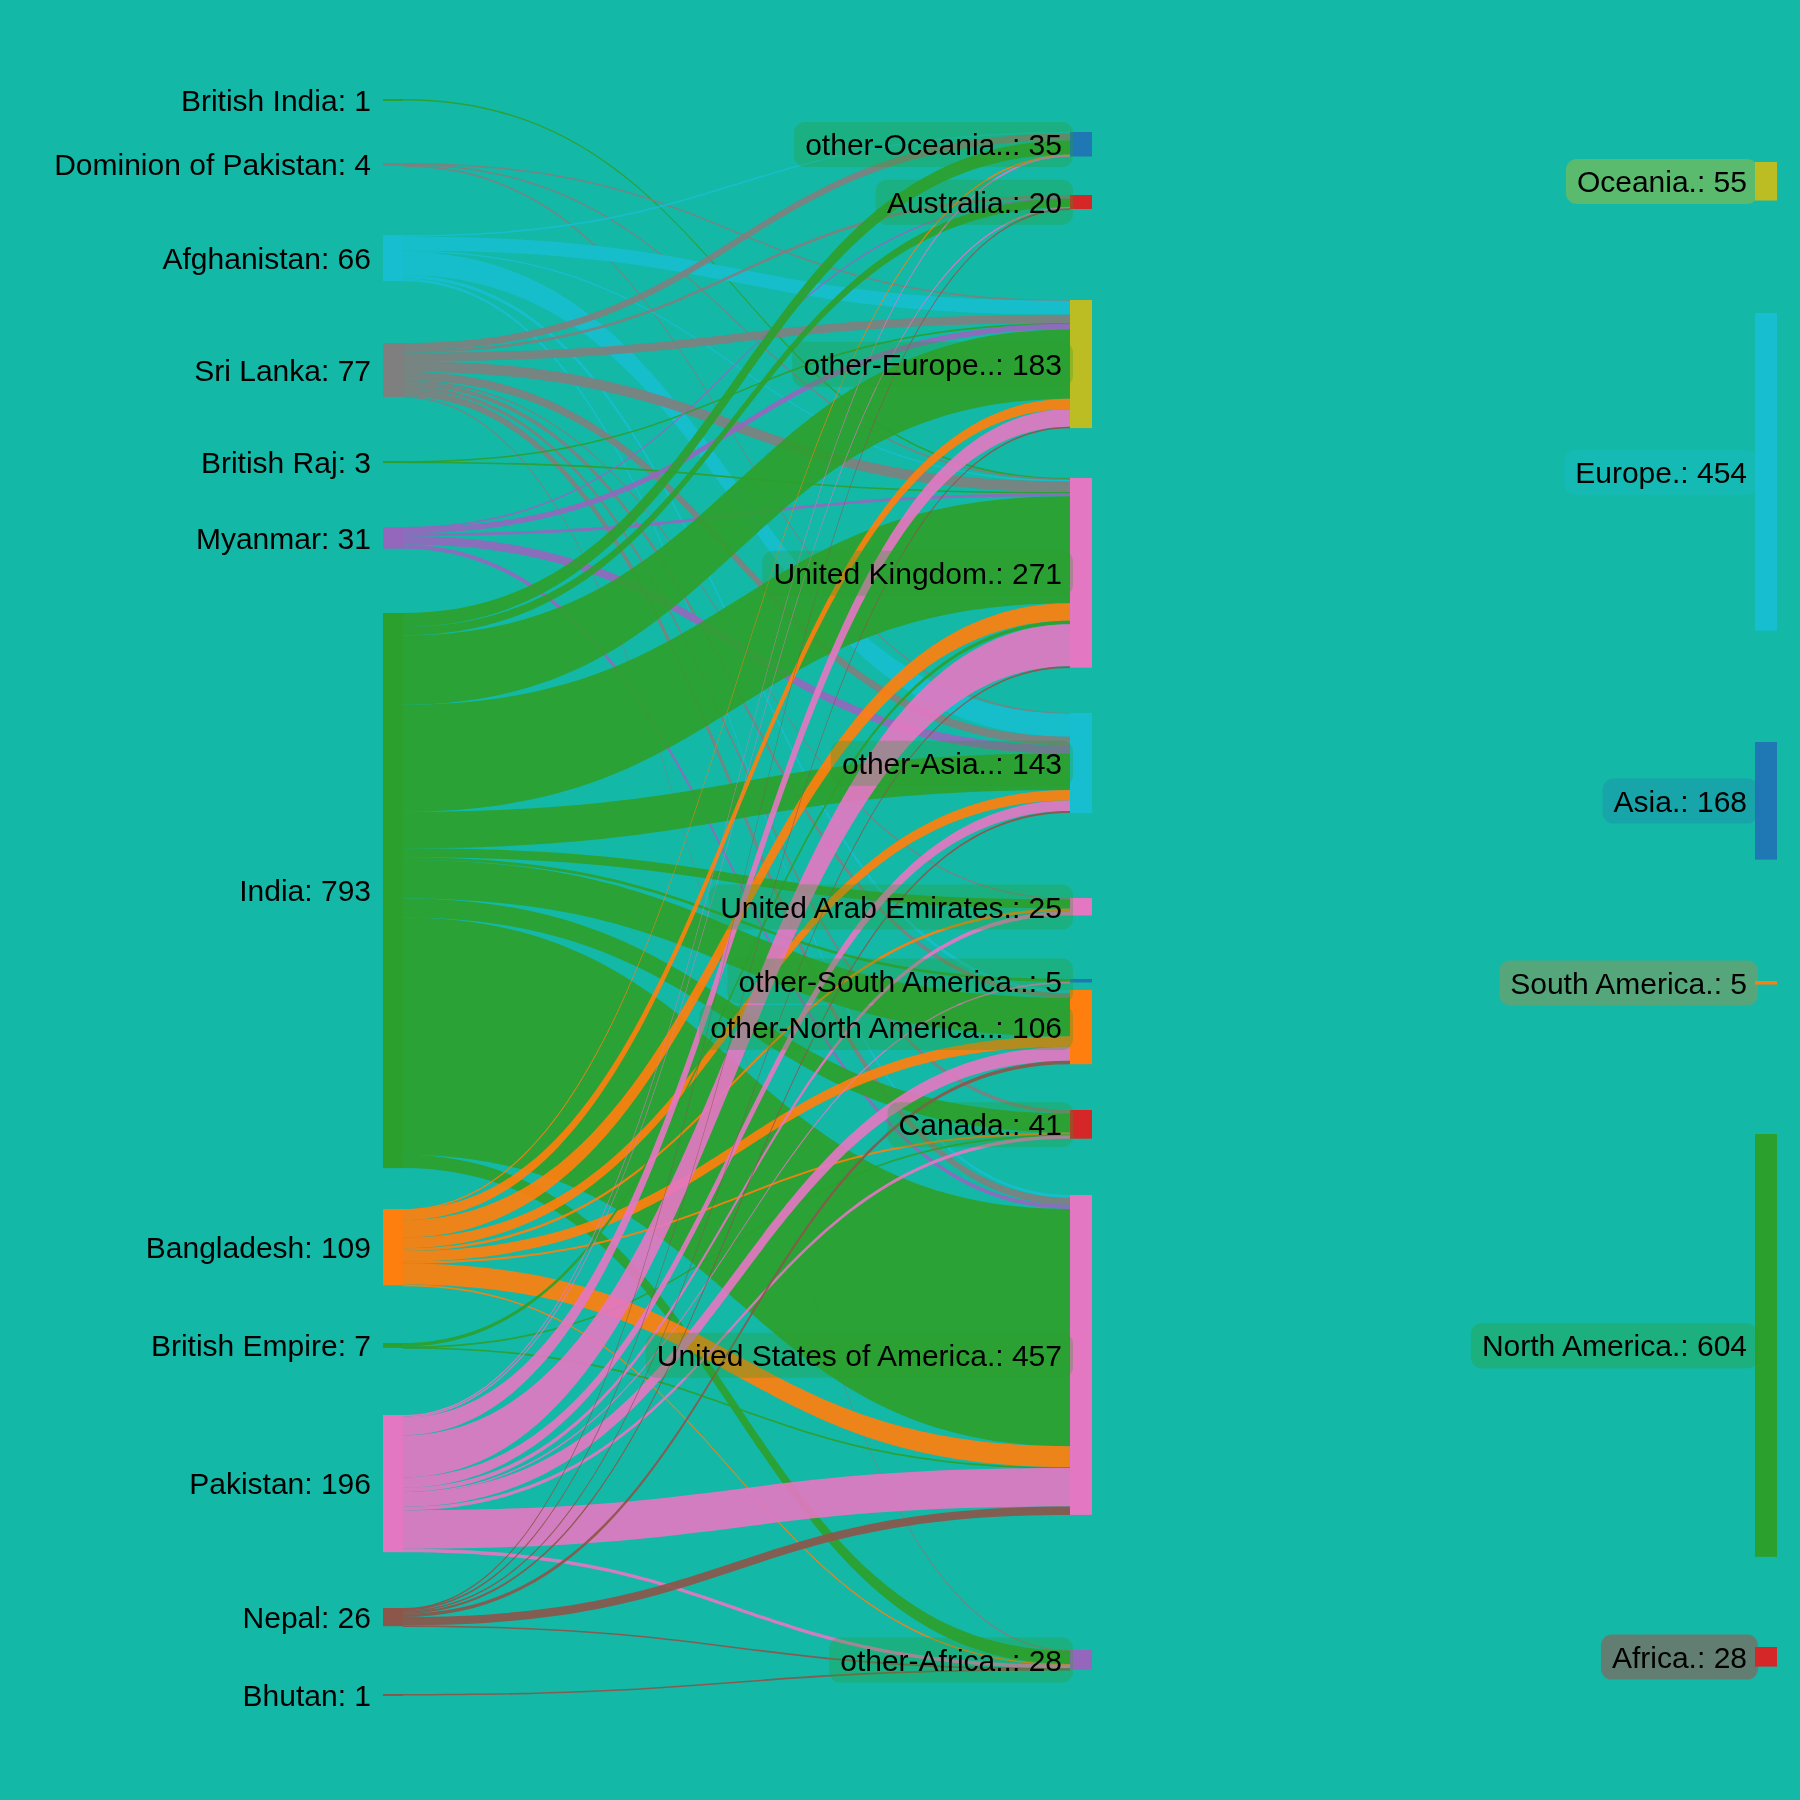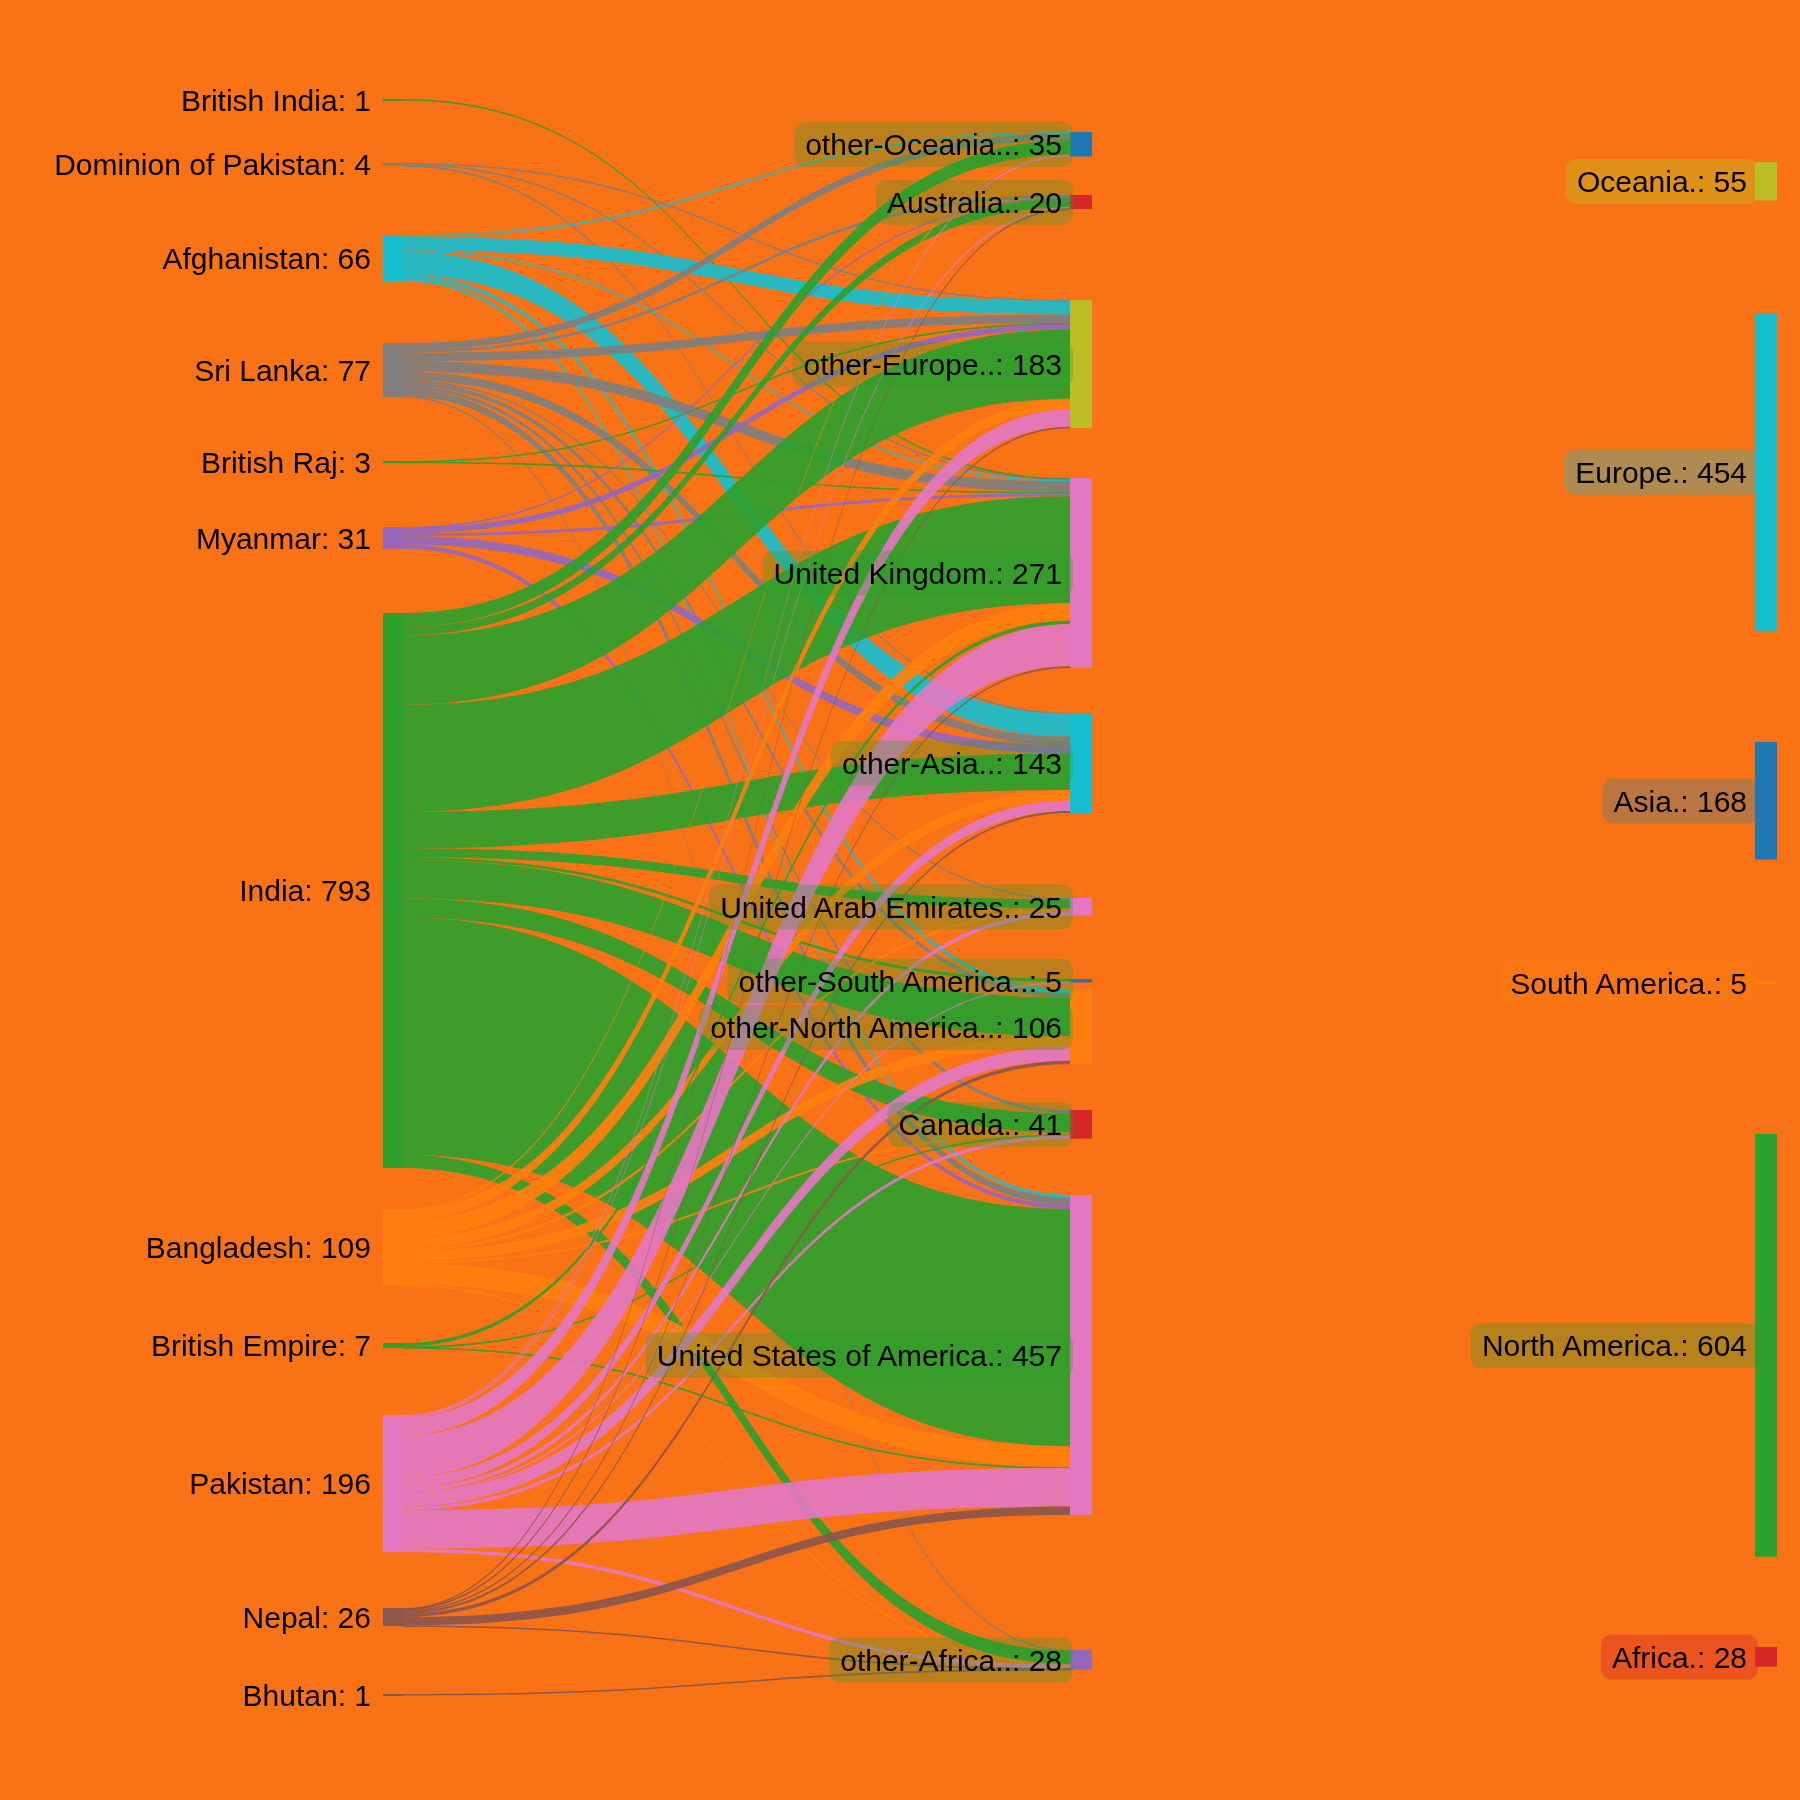--- a/index.html
+++ b/index.html
@@ -8,21 +8,21 @@
     background: #ffffff;
     width: 1800px;
     height: 1800px;
     font-family: "Liberation Sans", sans-serif;
   }
   #sankey-wrap {
     position: relative;
     width: 1800px;
     height: 1800px;
     overflow: hidden;
-    background: #f97316;
+    background: #14b8a6;
     text-align: center;
   }
   svg text {
     font-family: "Liberation Sans", sans-serif;
     fill: #000000;
   }
   path.flow { shape-rendering: geometricPrecision; }
 </style>
 </head>
 <body>

